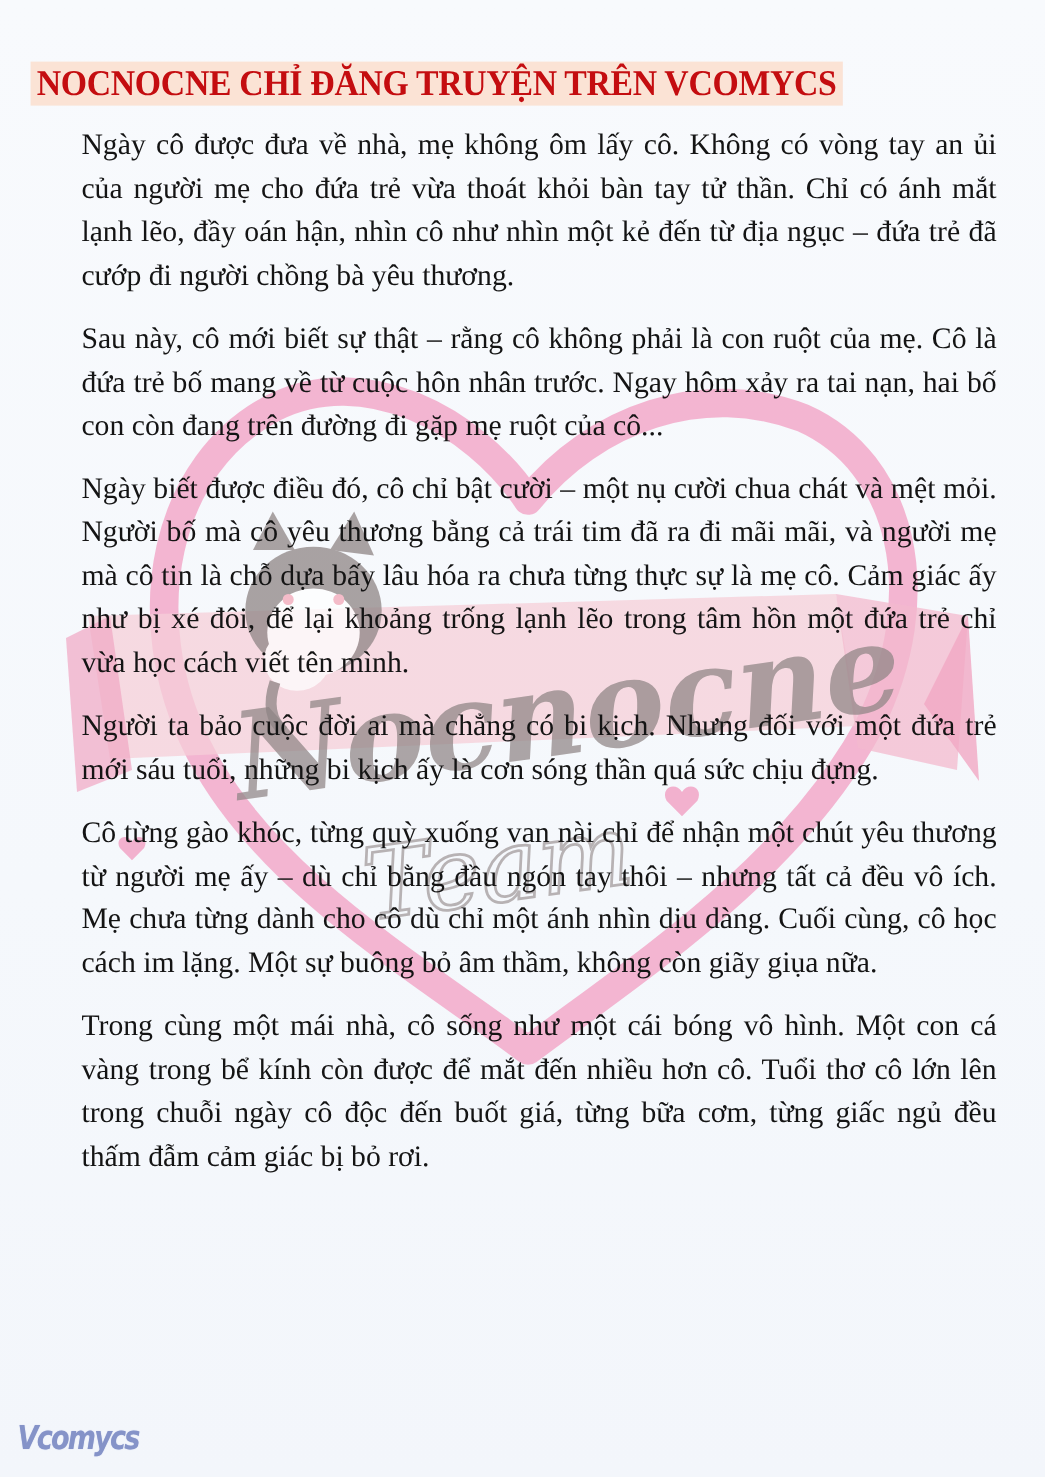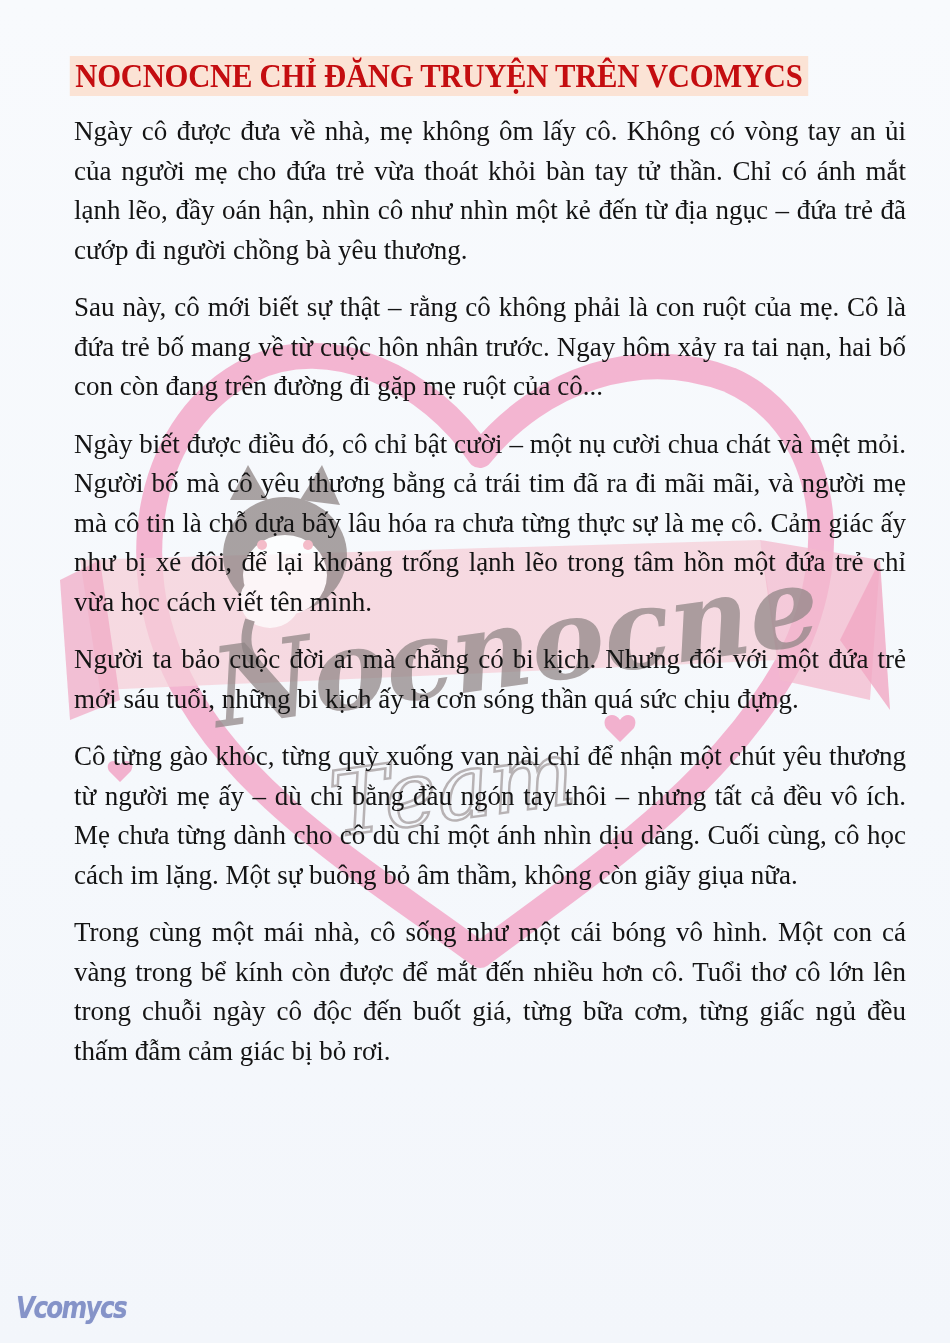--- a/index.html
+++ b/index.html
@@ -27,21 +27,21 @@
       width: 950px;
       height: 1343px;
       pointer-events: none;
       z-index: 1;
     }
     .title-wrap {
       position: absolute;
       top: 56px;
       left: 0;
       width: 878px;
-      text-align: center;
+      text-align: left;
       z-index: 2;
     }
     .title {
       display: inline-block;
       background: #fbe3d5;
       color: #c40d10;
       font-family: "Liberation Serif", "DejaVu Serif", serif;
       font-weight: bold;
       font-size: 33px;
       letter-spacing: -0.3px;

